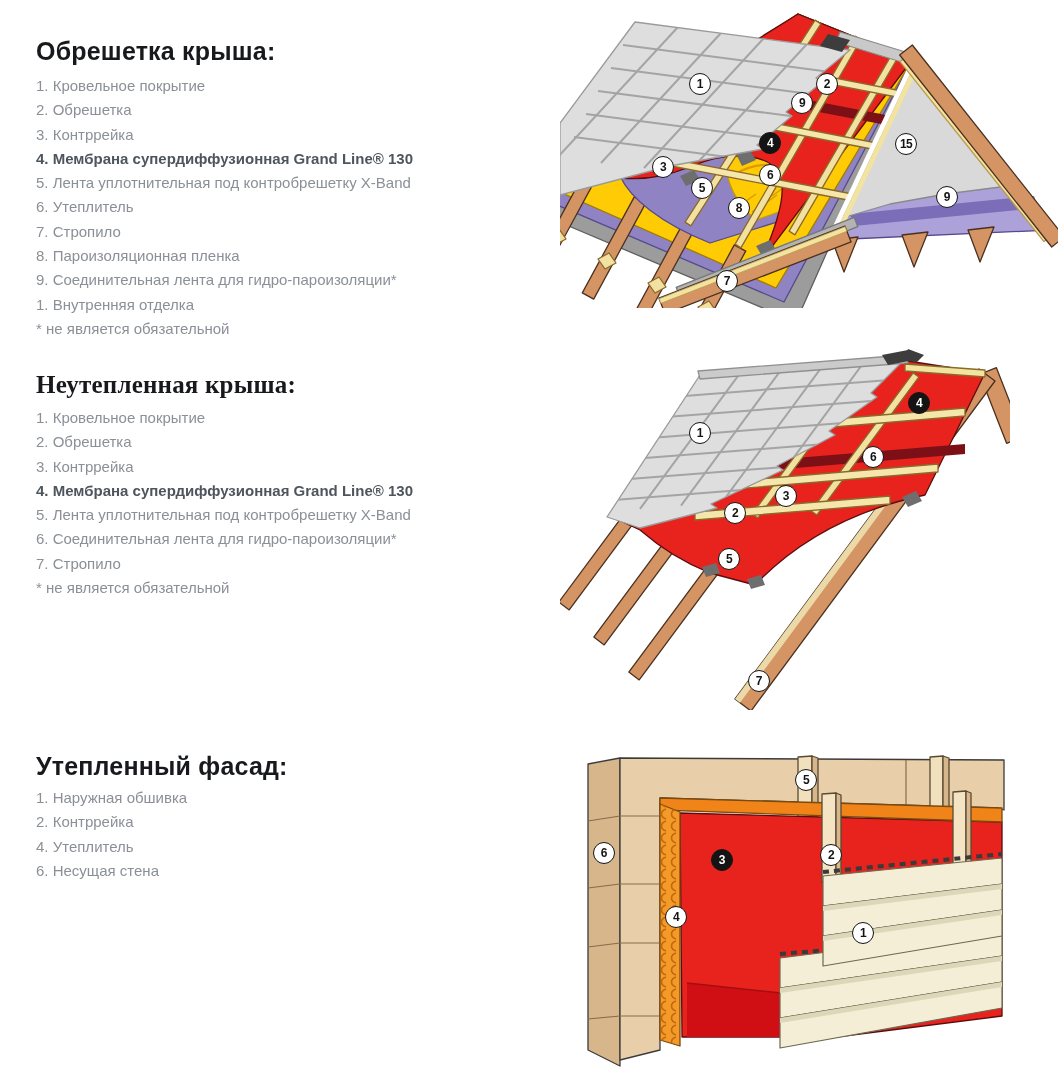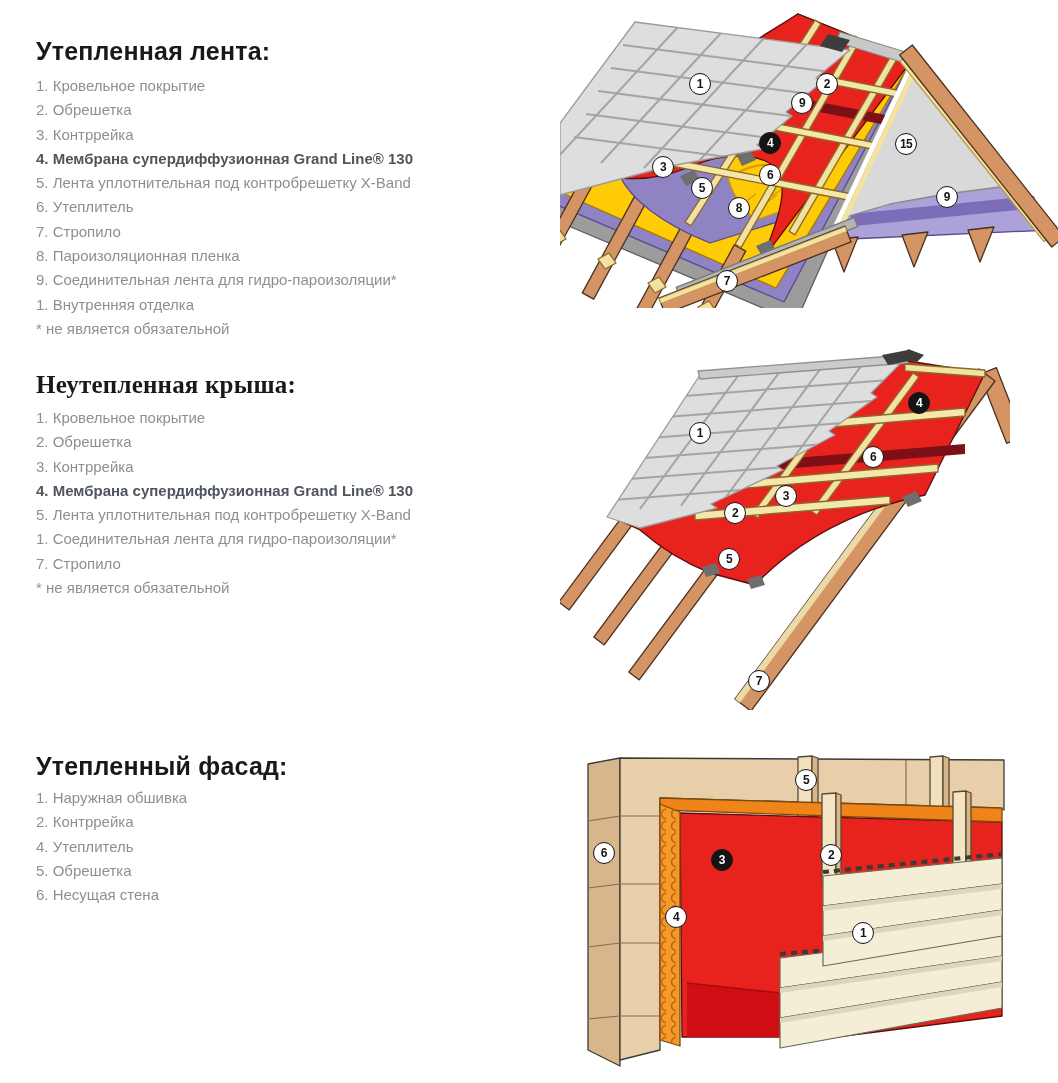--- a/index.html
+++ b/index.html
@@ -21,21 +21,21 @@
   #t3{top:731px;} #l3{top:786px;}
   #d1{left:560px;top:8px;width:498px;height:300px;}
   #d2{left:560px;top:345px;width:450px;height:365px;}
   #d3{left:578px;top:748px;width:432px;height:330px;}
 </style>
 </head>
 <body>
 
 <div class="page">
 
-  <h2 class="sec-title" id="t1">Утепленная лента:</h2>
+  <h2 class="sec-title" id="t1">Обрешетка крыша:</h2>
   <div class="list" id="l1">
       <div class="list-item">1. Кровельное покрытие</div>
       <div class="list-item">2. Обрешетка</div>
       <div class="list-item">3. Контррейка</div>
       <div class="list-item bold">4. Мембрана супердиффузионная Grand Line® 130</div>
       <div class="list-item">5. Лента уплотнительная под контробрешетку X-Band</div>
       <div class="list-item">6. Утеплитель</div>
       <div class="list-item">7. Стропило</div>
       <div class="list-item">8. Пароизоляционная пленка</div>
       <div class="list-item">9. Соединительная лента для гидро-пароизоляции*</div>
@@ -43,31 +43,30 @@
       <div class="list-item">* не является обязательной</div>
     </div>
 
   <h2 class="sec-title" id="t2">Неутепленная крыша:</h2>
   <div class="list" id="l2">
       <div class="list-item">1. Кровельное покрытие</div>
       <div class="list-item">2. Обрешетка</div>
       <div class="list-item">3. Контррейка</div>
       <div class="list-item bold">4. Мембрана супердиффузионная Grand Line® 130</div>
       <div class="list-item">5. Лента уплотнительная под контробрешетку X-Band</div>
-      <div class="list-item">1. Соединительная лента для гидро-пароизоляции*</div>
+      <div class="list-item">6. Соединительная лента для гидро-пароизоляции*</div>
       <div class="list-item">7. Стропило</div>
       <div class="list-item">* не является обязательной</div>
     </div>
 
   <h2 class="sec-title" id="t3">Утепленный фасад:</h2>
   <div class="list" id="l3">
       <div class="list-item">1. Наружная обшивка</div>
       <div class="list-item">2. Контррейка</div>
       <div class="list-item">4. Утеплитель</div>
-      <div class="list-item">5. Обрешетка</div>
       <div class="list-item">6. Несущая стена</div>
     </div>
 
   <div class="diagram" id="d1">
     <svg viewBox="0 0 498 300">
       <g stroke="#3b3b3b" stroke-width="1.3" stroke-linejoin="round">
 
         <g>
           <polygon points="238,6 352,52 236,314 -34,200" fill="#9c9c9c" stroke="#5e5e5e"></polygon>
           <polygon points="238,6 352,52 224,294 -24,188" fill="#8f83c4" stroke="#564a8a"></polygon>

